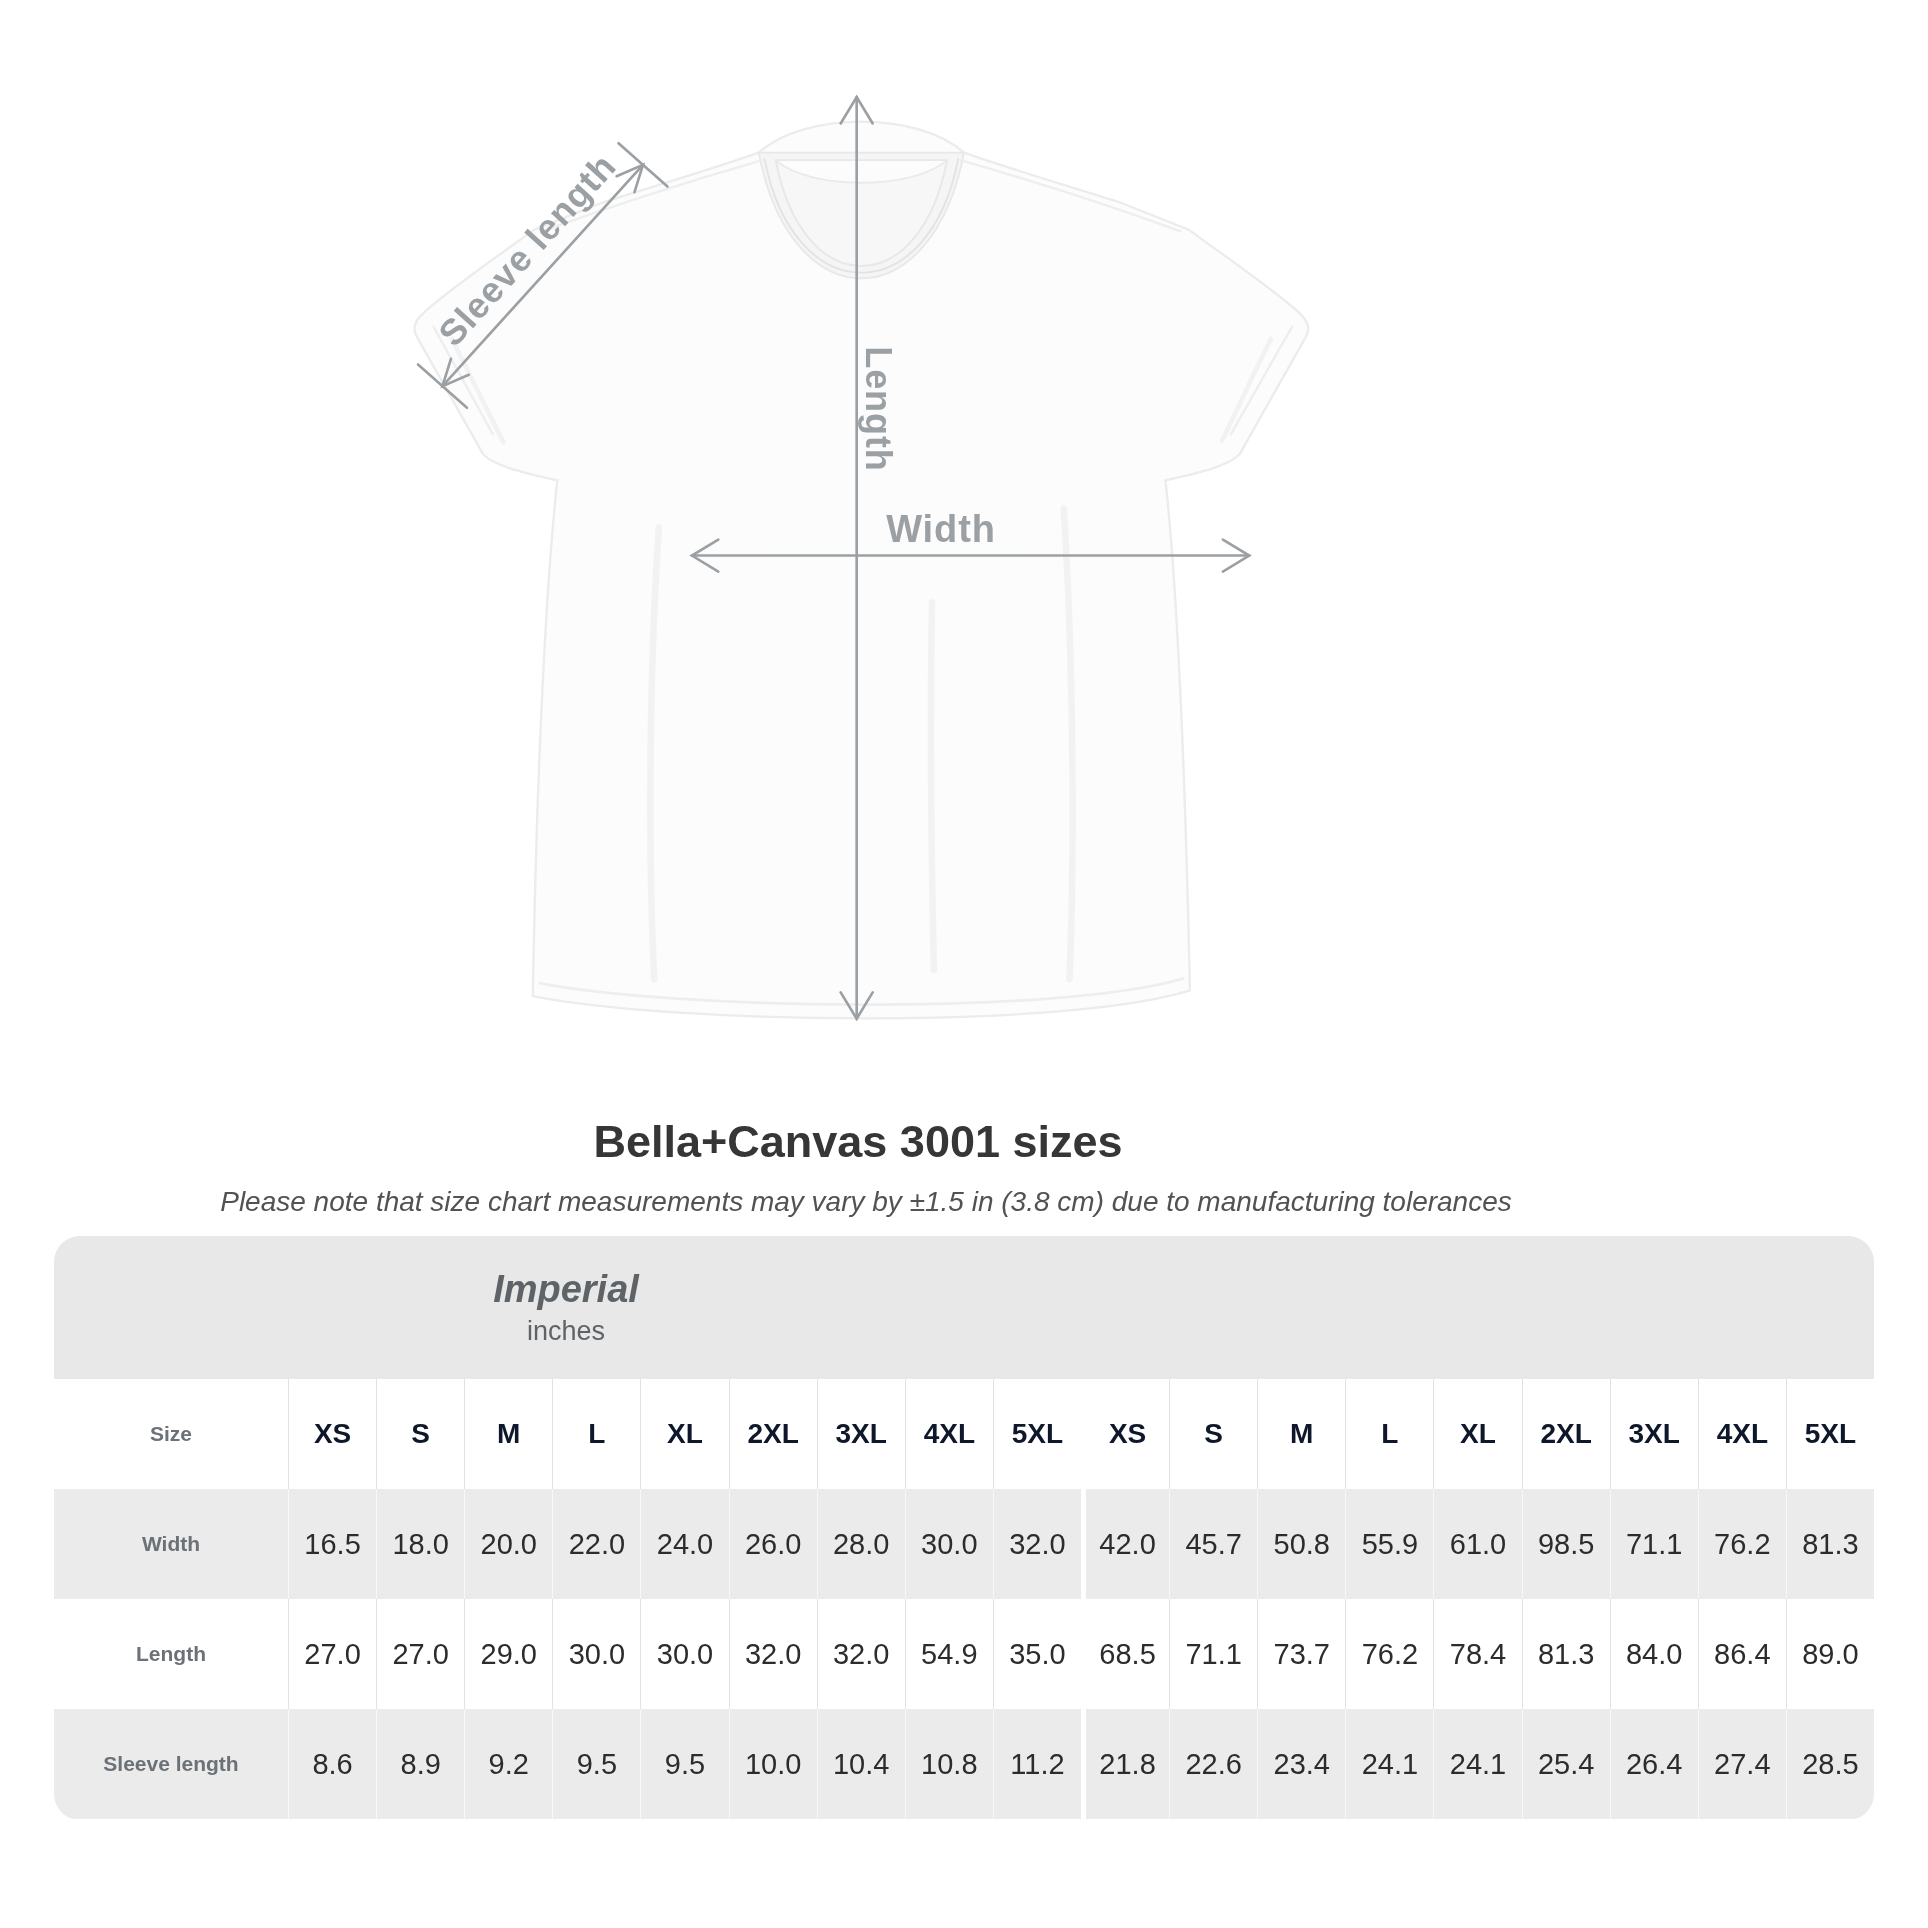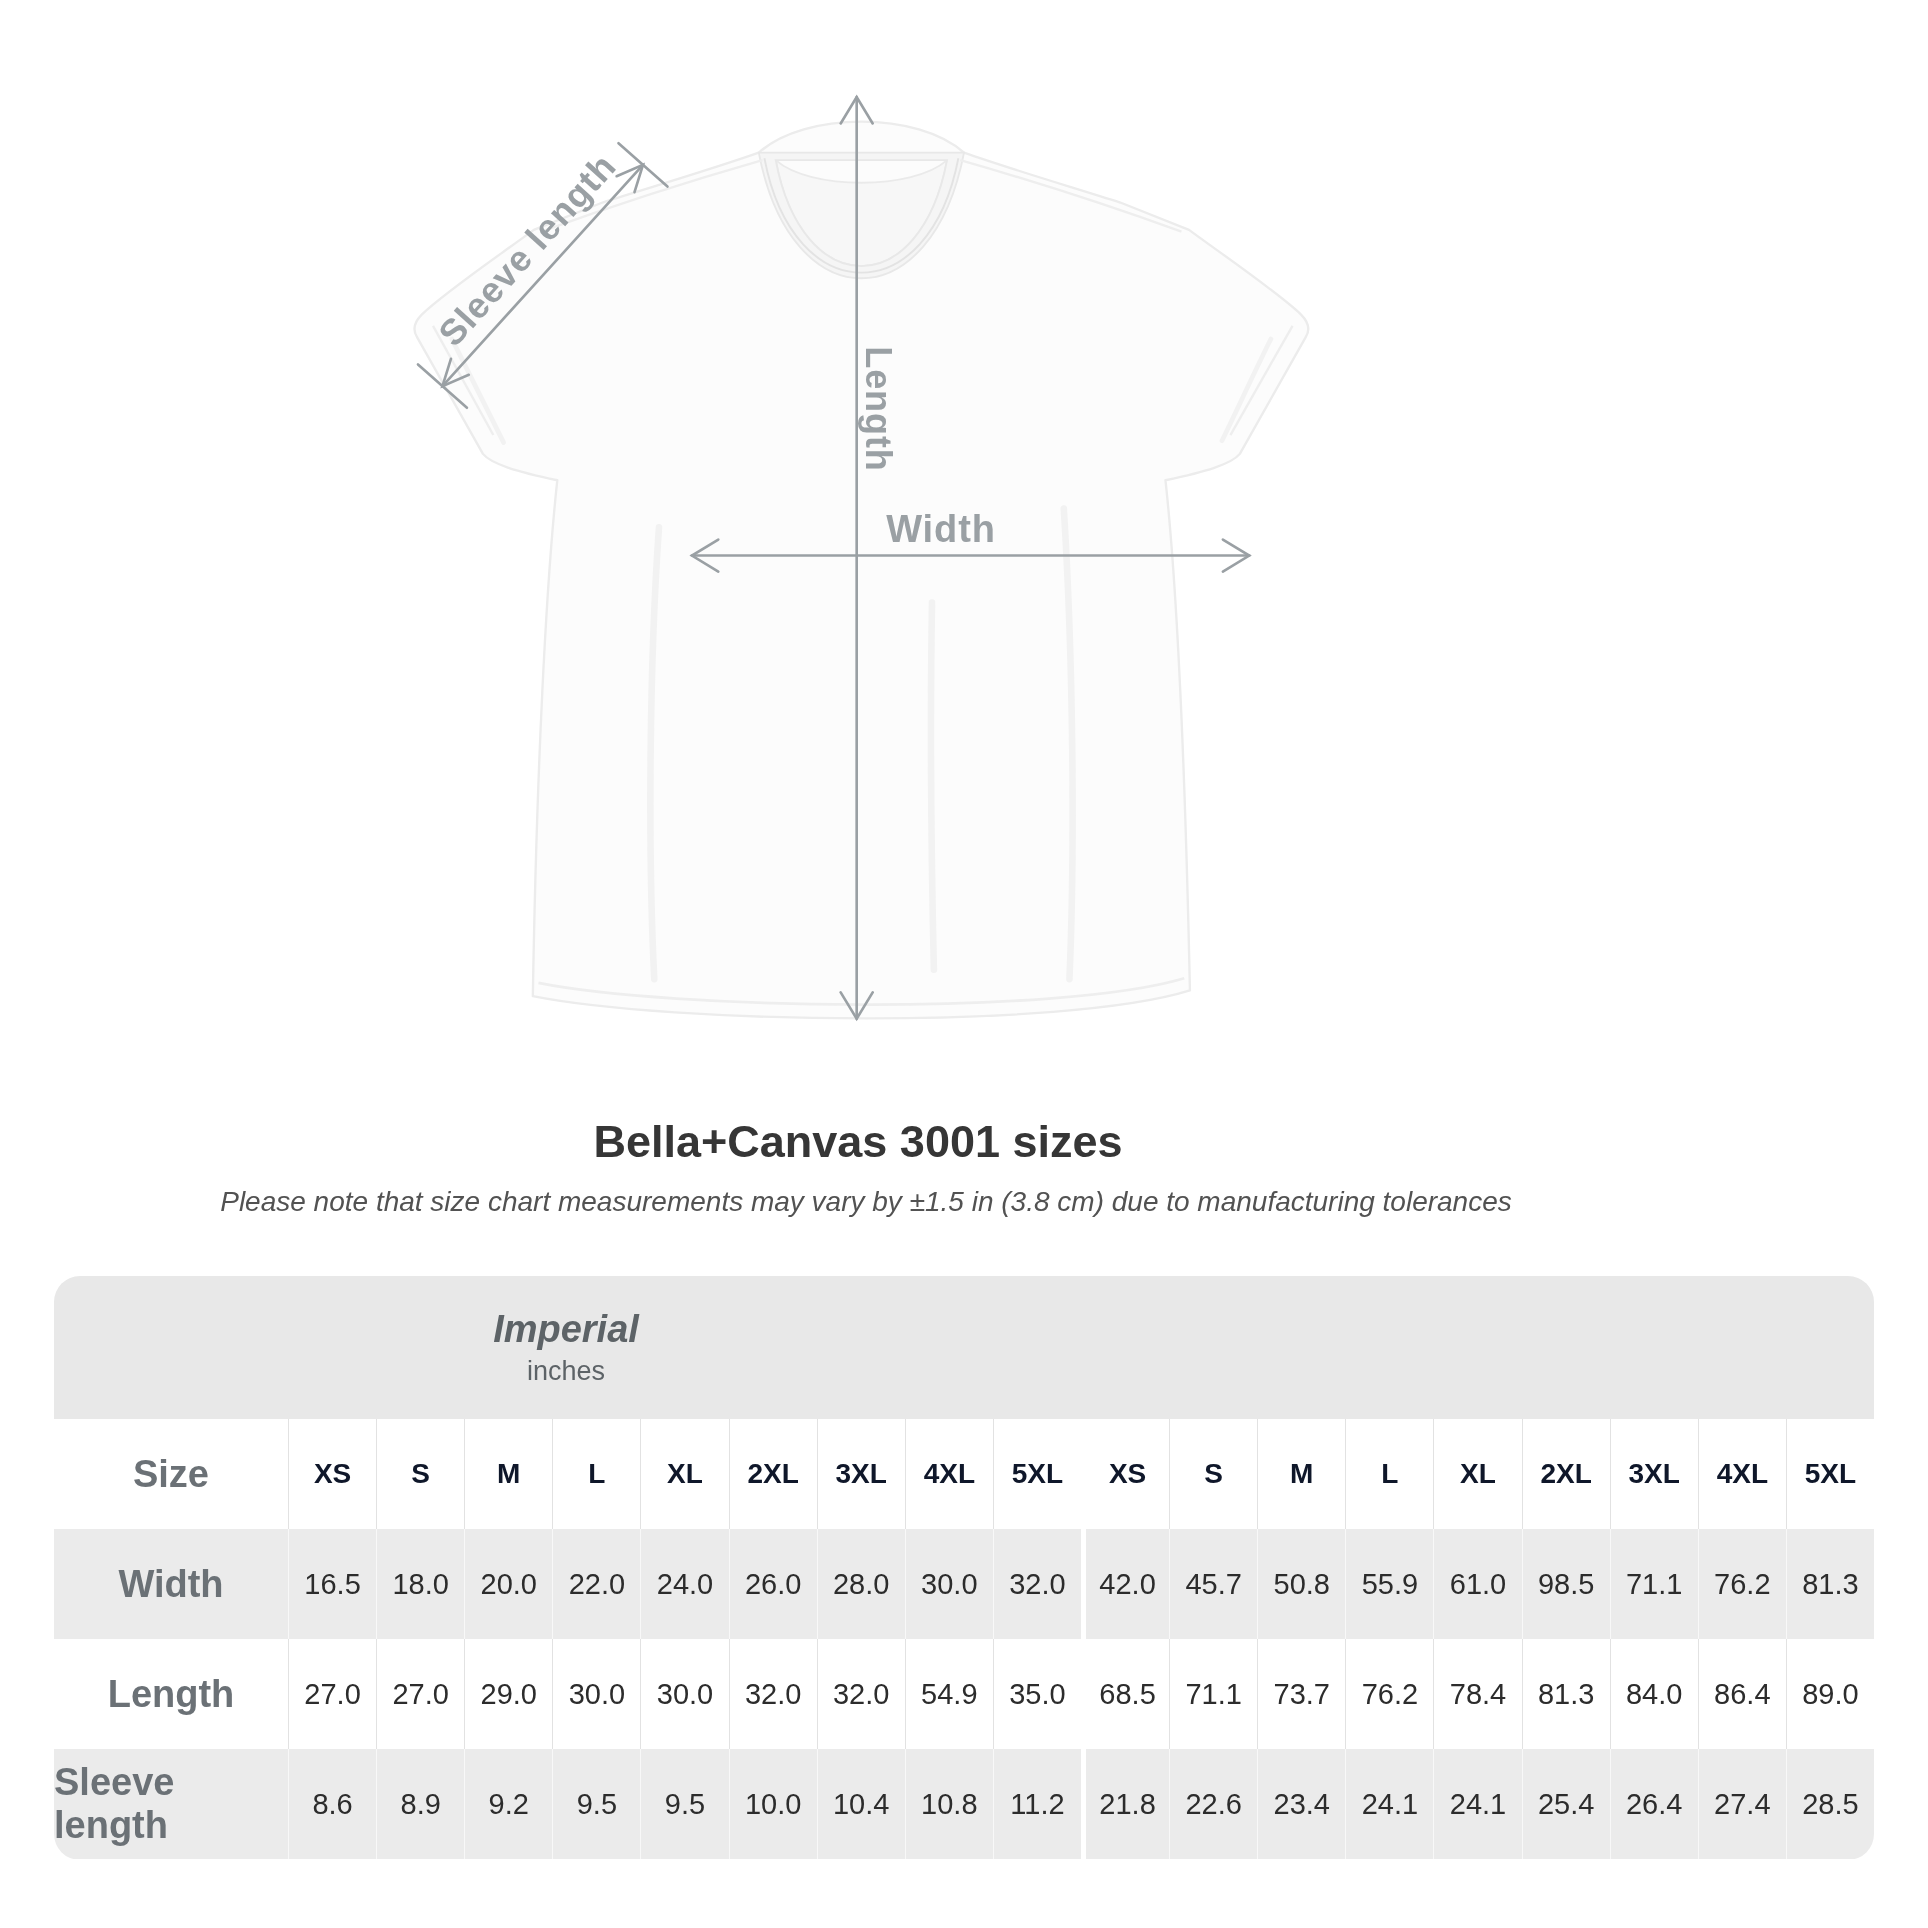--- a/index.html
+++ b/index.html
@@ -10,34 +10,34 @@
                  letter-spacing:0.9px;}
   #sleeve-label{left:339px;top:229px;width:377px;font-size:36px;transform:rotate(-48deg);}
   #length-label{left:784px;top:388px;width:188px;font-size:36px;transform:rotate(90deg);}
   #width-label{left:800px;top:508px;width:282px;font-size:38px;}
   
   #title{position:absolute;left:0;top:1116px;width:1716px;text-align:center;
          font-size:45px;font-weight:bold;color:#363636;}
   #subtitle{position:absolute;left:0;top:1186px;width:1732px;text-align:center;
             font-size:28px;font-style:italic;color:#525252;}
   
-  #size-table{position:absolute;left:54px;top:1276px;width:1820px;height:584px;
+  #size-table{position:absolute;left:54px;top:1236px;width:1820px;height:584px;
               border-radius:26px;overflow:hidden;}
   .unit-header{display:flex;height:143px;background:#e8e8e8;}
   .unit-half{display:flex;flex-direction:column;align-items:center;justify-content:center;gap:5.6px;}
   .unit-half.imperial{width:1024px;}
   .unit-half.metric{width:796px;}
   .unit-name{font-size:38px;font-weight:bold;font-style:italic;color:#5d6367;}
   .unit-sub{font-size:27px;color:#5d6367;}
   .trow{display:grid;grid-template-columns:234px repeat(18,1fr);height:110px;}
   .trow .cell{display:flex;align-items:center;justify-content:center;}
   .trow.white{background:#ffffff;}
   .trow.gray{background:#ebebeb;}
   .cell{font-size:29px;color:#2c2c2c;}
-  .cell.label{font-weight:bold;color:#6b7176;font-size:38px;}
+  .cell.label{font-weight:bold;color:#6b7176;font-size:21px;}
   .cell.head{font-weight:bold;color:#0f172a;font-size:28px;}
   .trow.white .cell{border-left:1.9px solid #e2e2e2;}
   .trow.gray .cell{border-left:1.9px solid #f8f8f8;}
   .trow .cell:first-child{border-left:none;}
   .trow .cell.sec{border-left:5.6px solid #ffffff;}
   svg{position:absolute;left:0;top:0;}
 </style>
 </head>
 <body>
 

